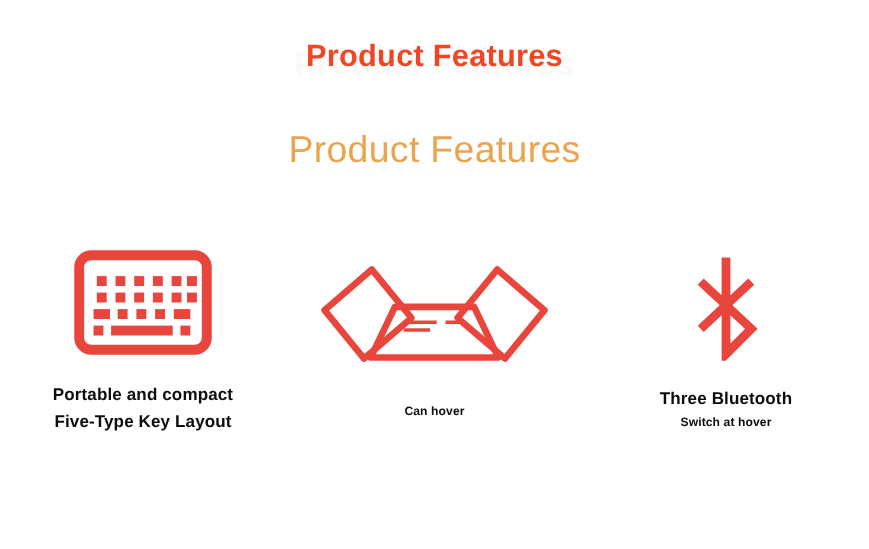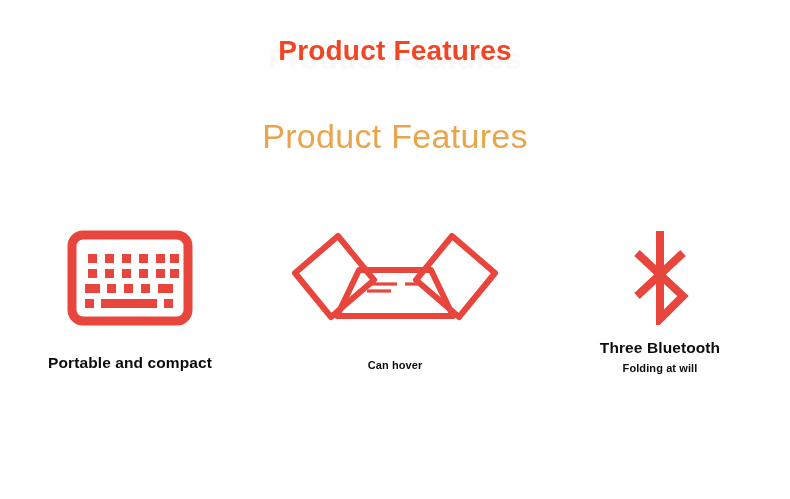--- a/index.html
+++ b/index.html
@@ -106,21 +106,21 @@
     font-weight: bold;
     line-height: 1.55;
   }
   .cap-line { display: block; white-space: nowrap; }
   .cap-big   { font-size: 15.5px; letter-spacing: 0.1px; }
   .cap-small { font-size: 11px; letter-spacing: 0.1px; }
 
   
   .col-keyboard .caption { margin-top: 20px; }
   .col-folding  .caption { margin-top: 26px; }
-  .col-bluetooth .caption { margin-top: 8px; }
+  .col-bluetooth .caption { margin-top: 20px; }
 
   svg { display: block; }
 </style>
 </head>
 <body>
 
 <div id="banner">
 
   <div class="title-block">
     <div class="ghost-text">Product Features</div>
@@ -159,20 +159,21 @@
             <rect x="91" y="54" width="15" height="9"></rect>
 
             <rect x="18" y="69" width="9" height="9"></rect>
             <rect x="34" y="69" width="56" height="9"></rect>
             <rect x="97" y="69" width="9" height="9"></rect>
           </g>
         </svg>
       </div>
       <div class="caption">
         <span class="cap-line cap-big">Portable and compact</span>
+        <span class="cap-line cap-big">Five-Type Key Layout</span>
       </div>
     </div>
 
     <div class="feature-col col-folding">
       <div class="icon-wrap">
         <svg width="228" height="100" viewBox="0 0 228 100" aria-hidden="true">
           <g fill="none" stroke="#e8463c" stroke-width="6" stroke-linejoin="round" stroke-linecap="round">
 
             <path d="M14,45 L57,8 L93,52 L50,89 Z"></path>
 
@@ -197,18 +198,18 @@
       <div class="icon-wrap">
         <svg width="78" height="100" viewBox="0 0 78 100" aria-hidden="true">
           <g fill="none" stroke="#e8463c" stroke-width="8" stroke-linejoin="miter" stroke-linecap="butt">
 
             <path d="M39,6 L39,94 L62,71 L16,28 M16,71 L62,28"></path>
           </g>
         </svg>
       </div>
       <div class="caption">
         <span class="cap-line cap-big">Three Bluetooth</span>
-        <span class="cap-line cap-small">Folding at will</span>
+        <span class="cap-line cap-small">Switch at hover</span>
       </div>
     </div>
 
   </div>
 </div>
 
 </body></html>

